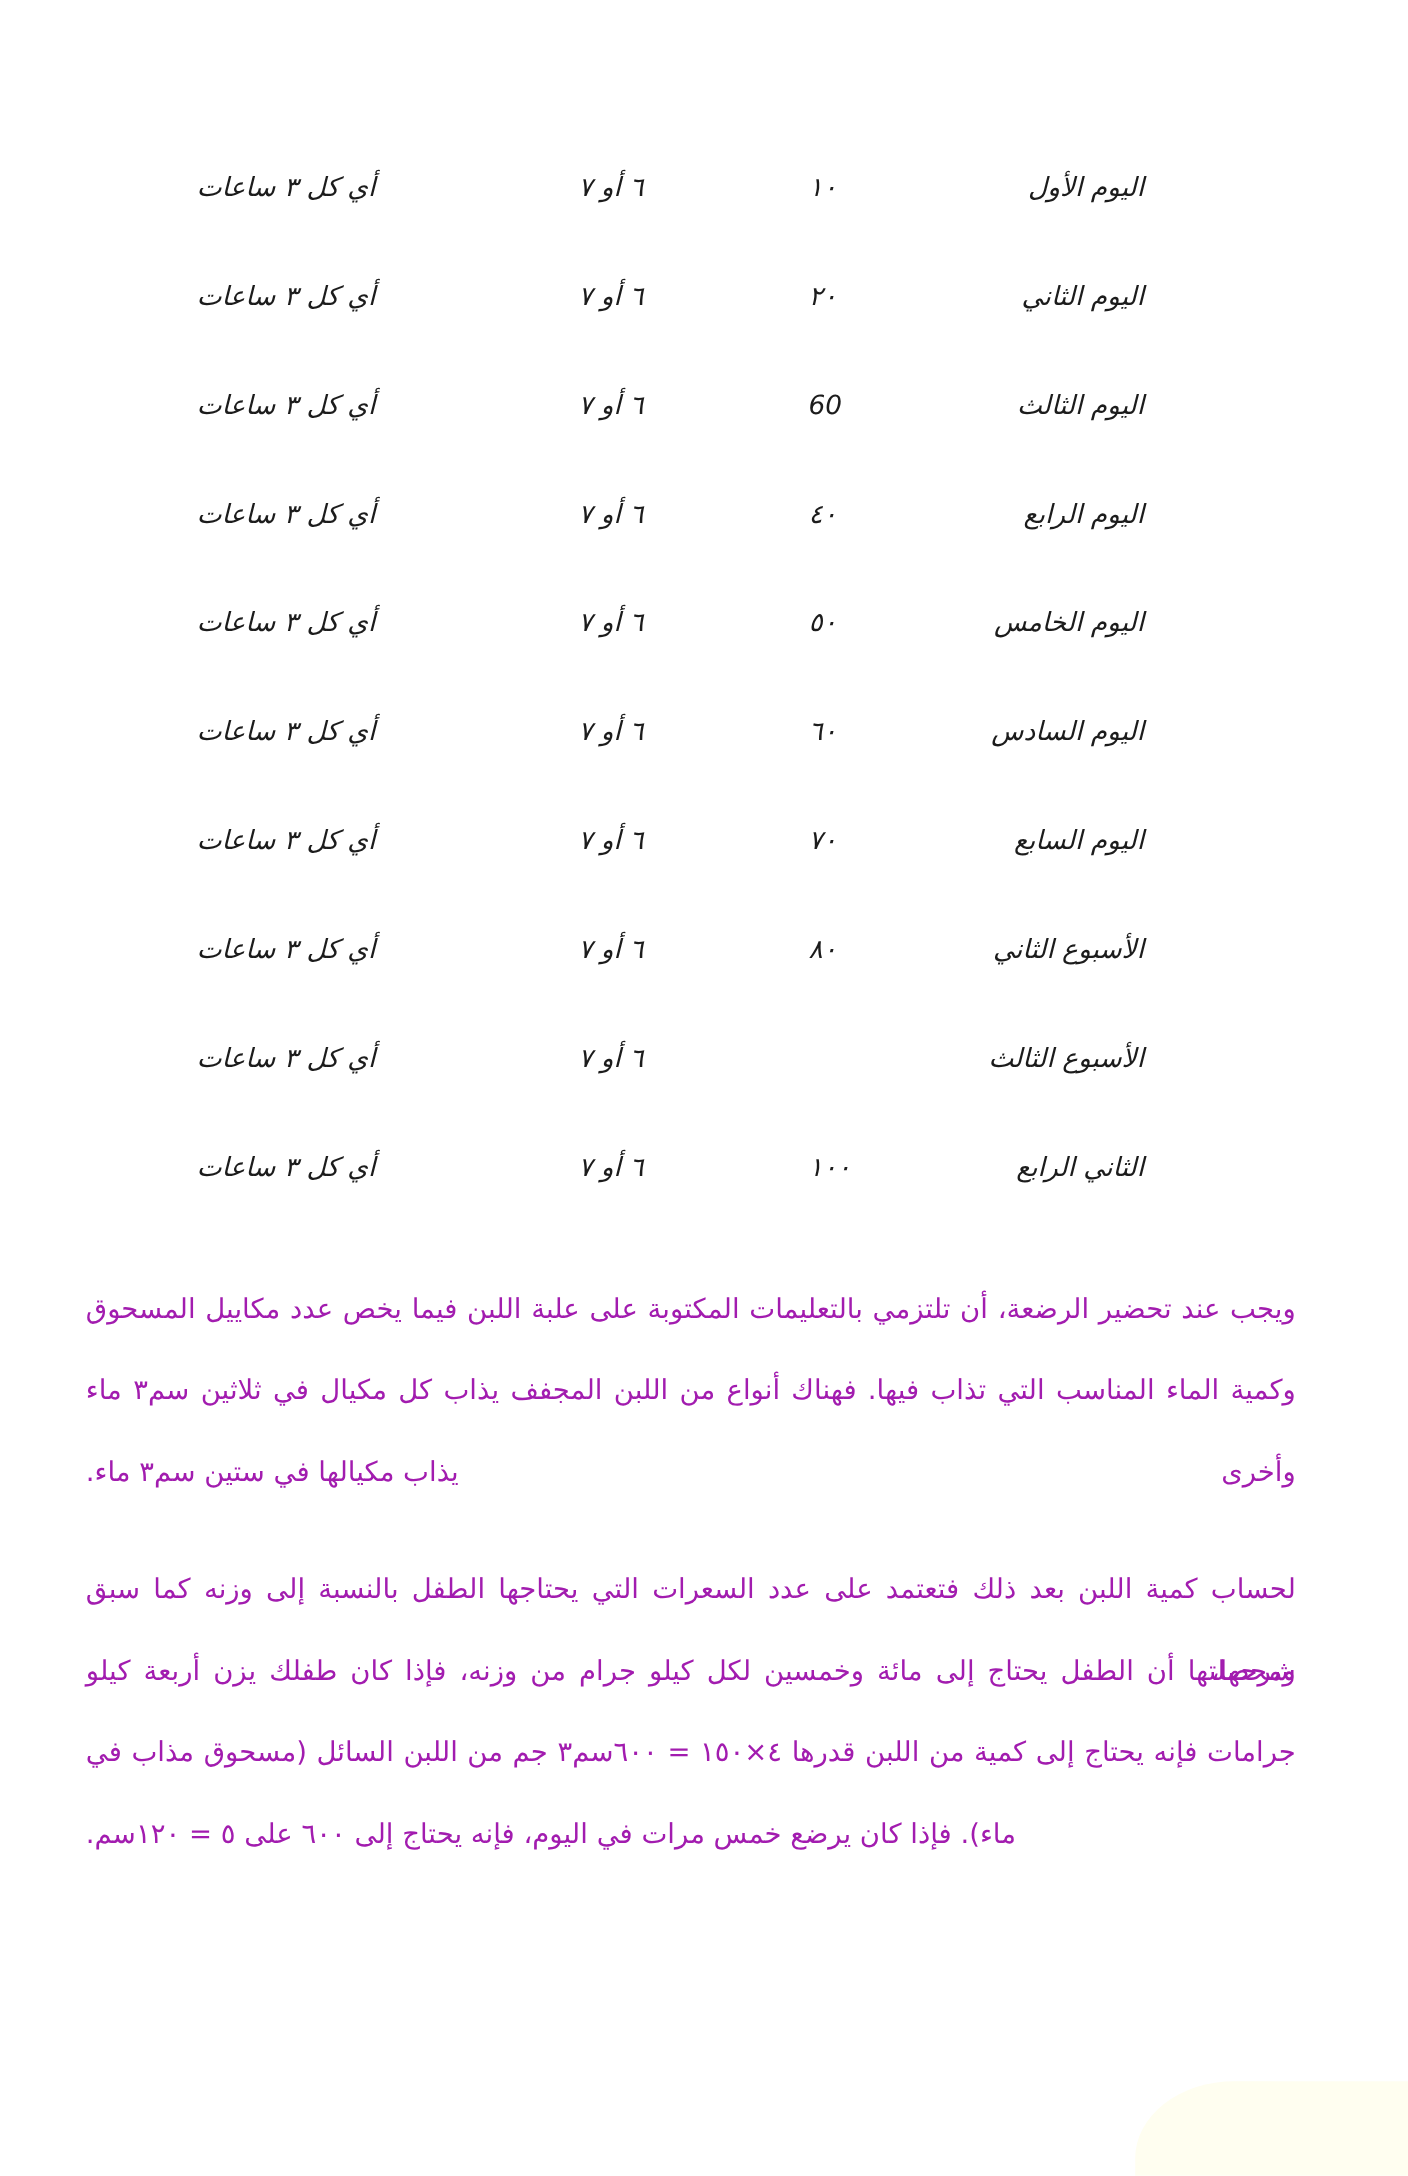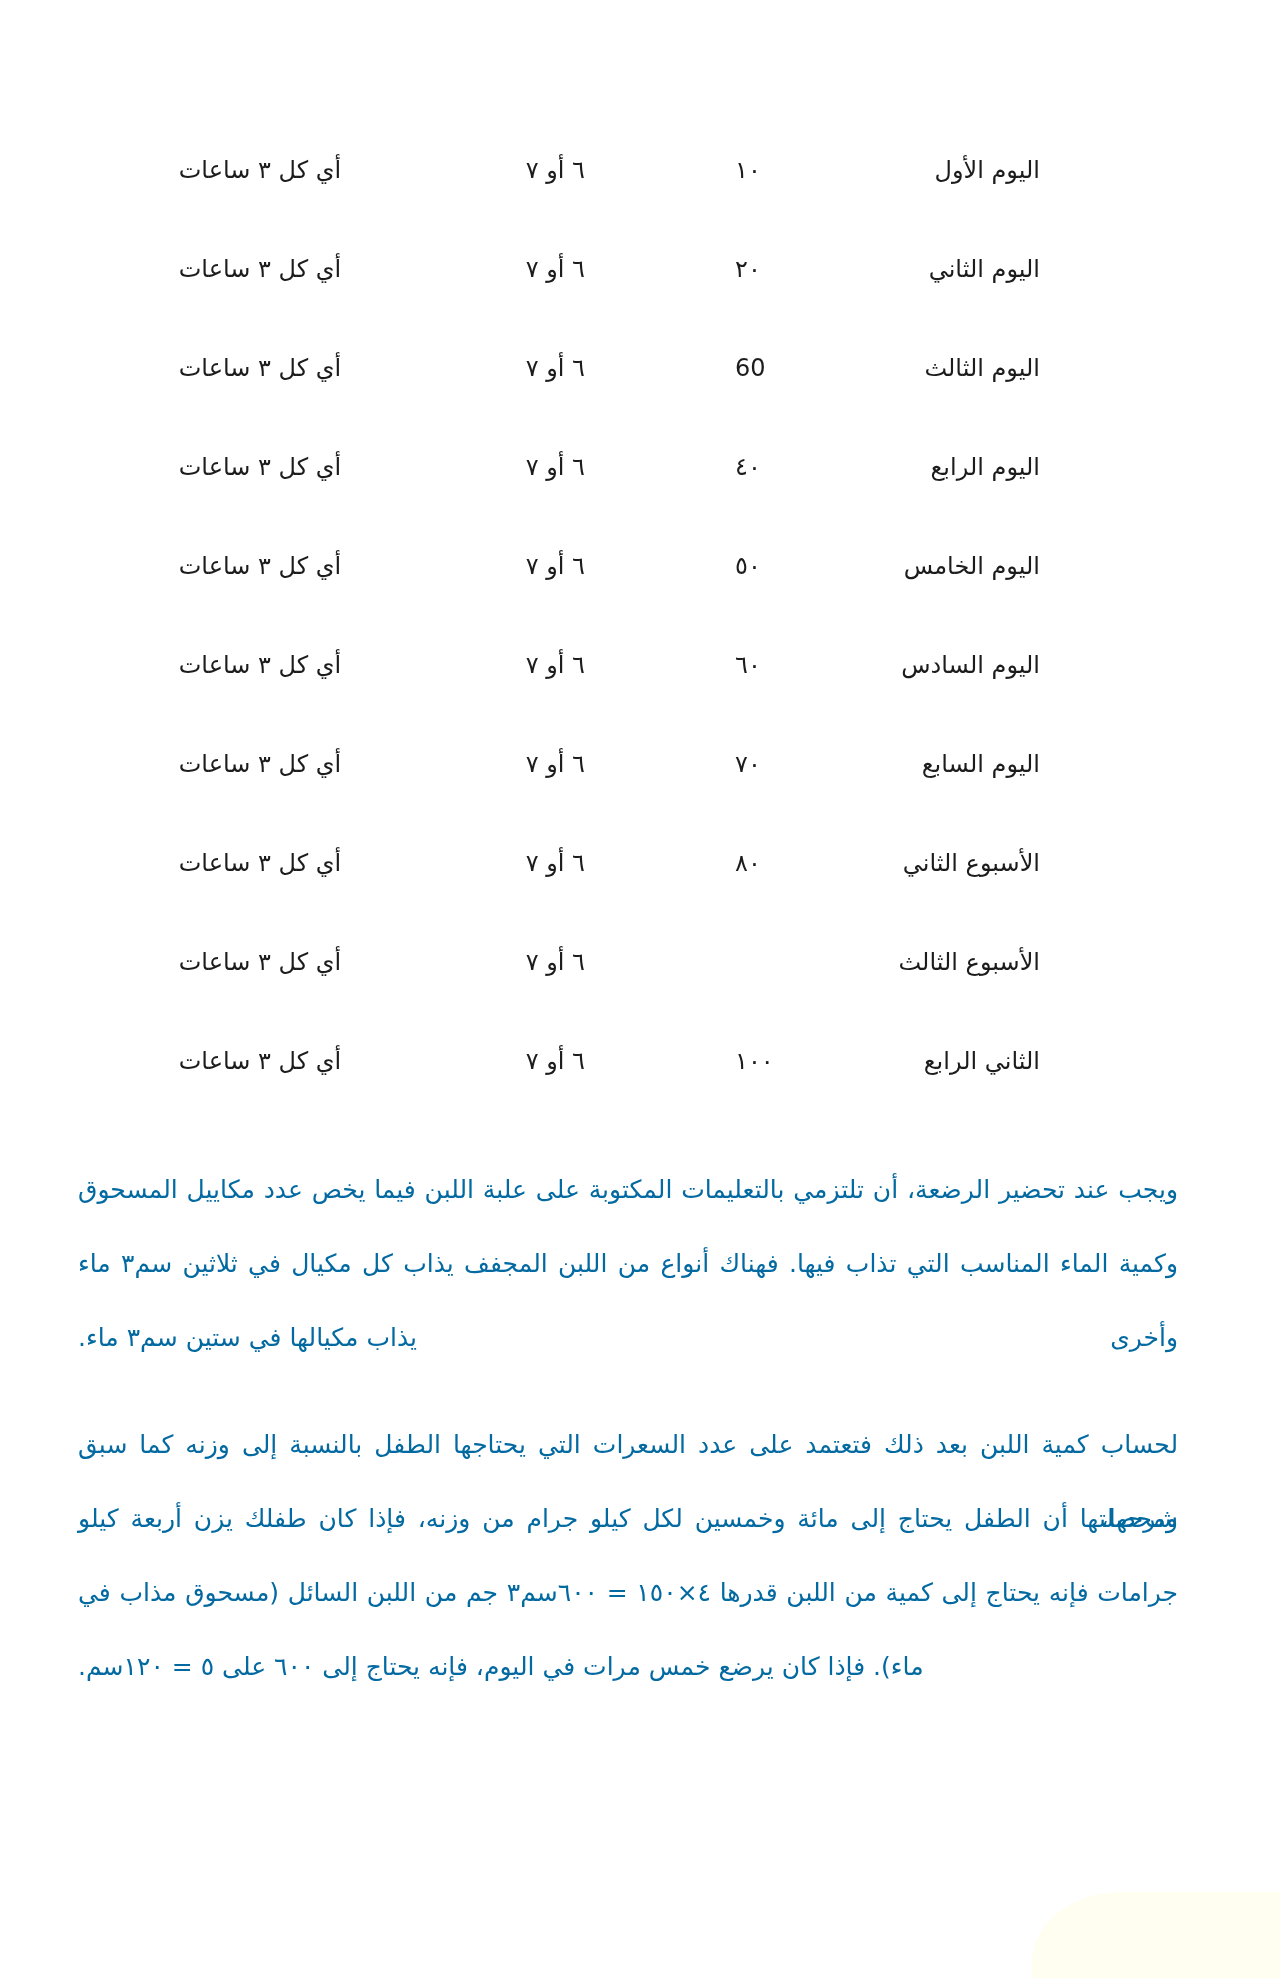--- a/index.html
+++ b/index.html
@@ -12,35 +12,35 @@
     overflow: hidden;
     font-family: "DejaVu Sans", sans-serif;
     color: #1c1c1c;
     direction: rtl;
   }
   .page { position: absolute; inset: 0; }
 
   
   .feed-table { position: absolute; top: 121px; left: 0; right: 0; }
   .t-row { position: relative; height: 99px; line-height: 99px; font-size: 24px; }
-  .t-row span { position: absolute; top: 0; white-space: nowrap; }
+  .t-row span { position: absolute; top: 0; white-space: nowrap; font-style: italic; }
   .cell-period   { right: 240px; text-align: center; }
   .cell-amount   { left: 735px; width: 120px; text-align: left; }
   .cell-feeds    { left: 465px; width: 120px; text-align: right; }
   .cell-interval { left: 150px; width: 220px; text-align: center; }
 
   
   .para {
     position: absolute;
     left: 78px;
     right: 102px;
     direction: rtl;
     font-size: 25px;
     line-height: 74px;
-    color: #0369a1;
+    color: #a21caf;
   }
   .para-1 { top: 1153px; }
   .para-2 { top: 1408px; }
   .p-line { height: 74px; white-space: nowrap; }
   .p-line.just {
     white-space: normal;
     text-align: justify;
     text-align-last: justify;
   }
   .p-line.last { text-align: left; }

